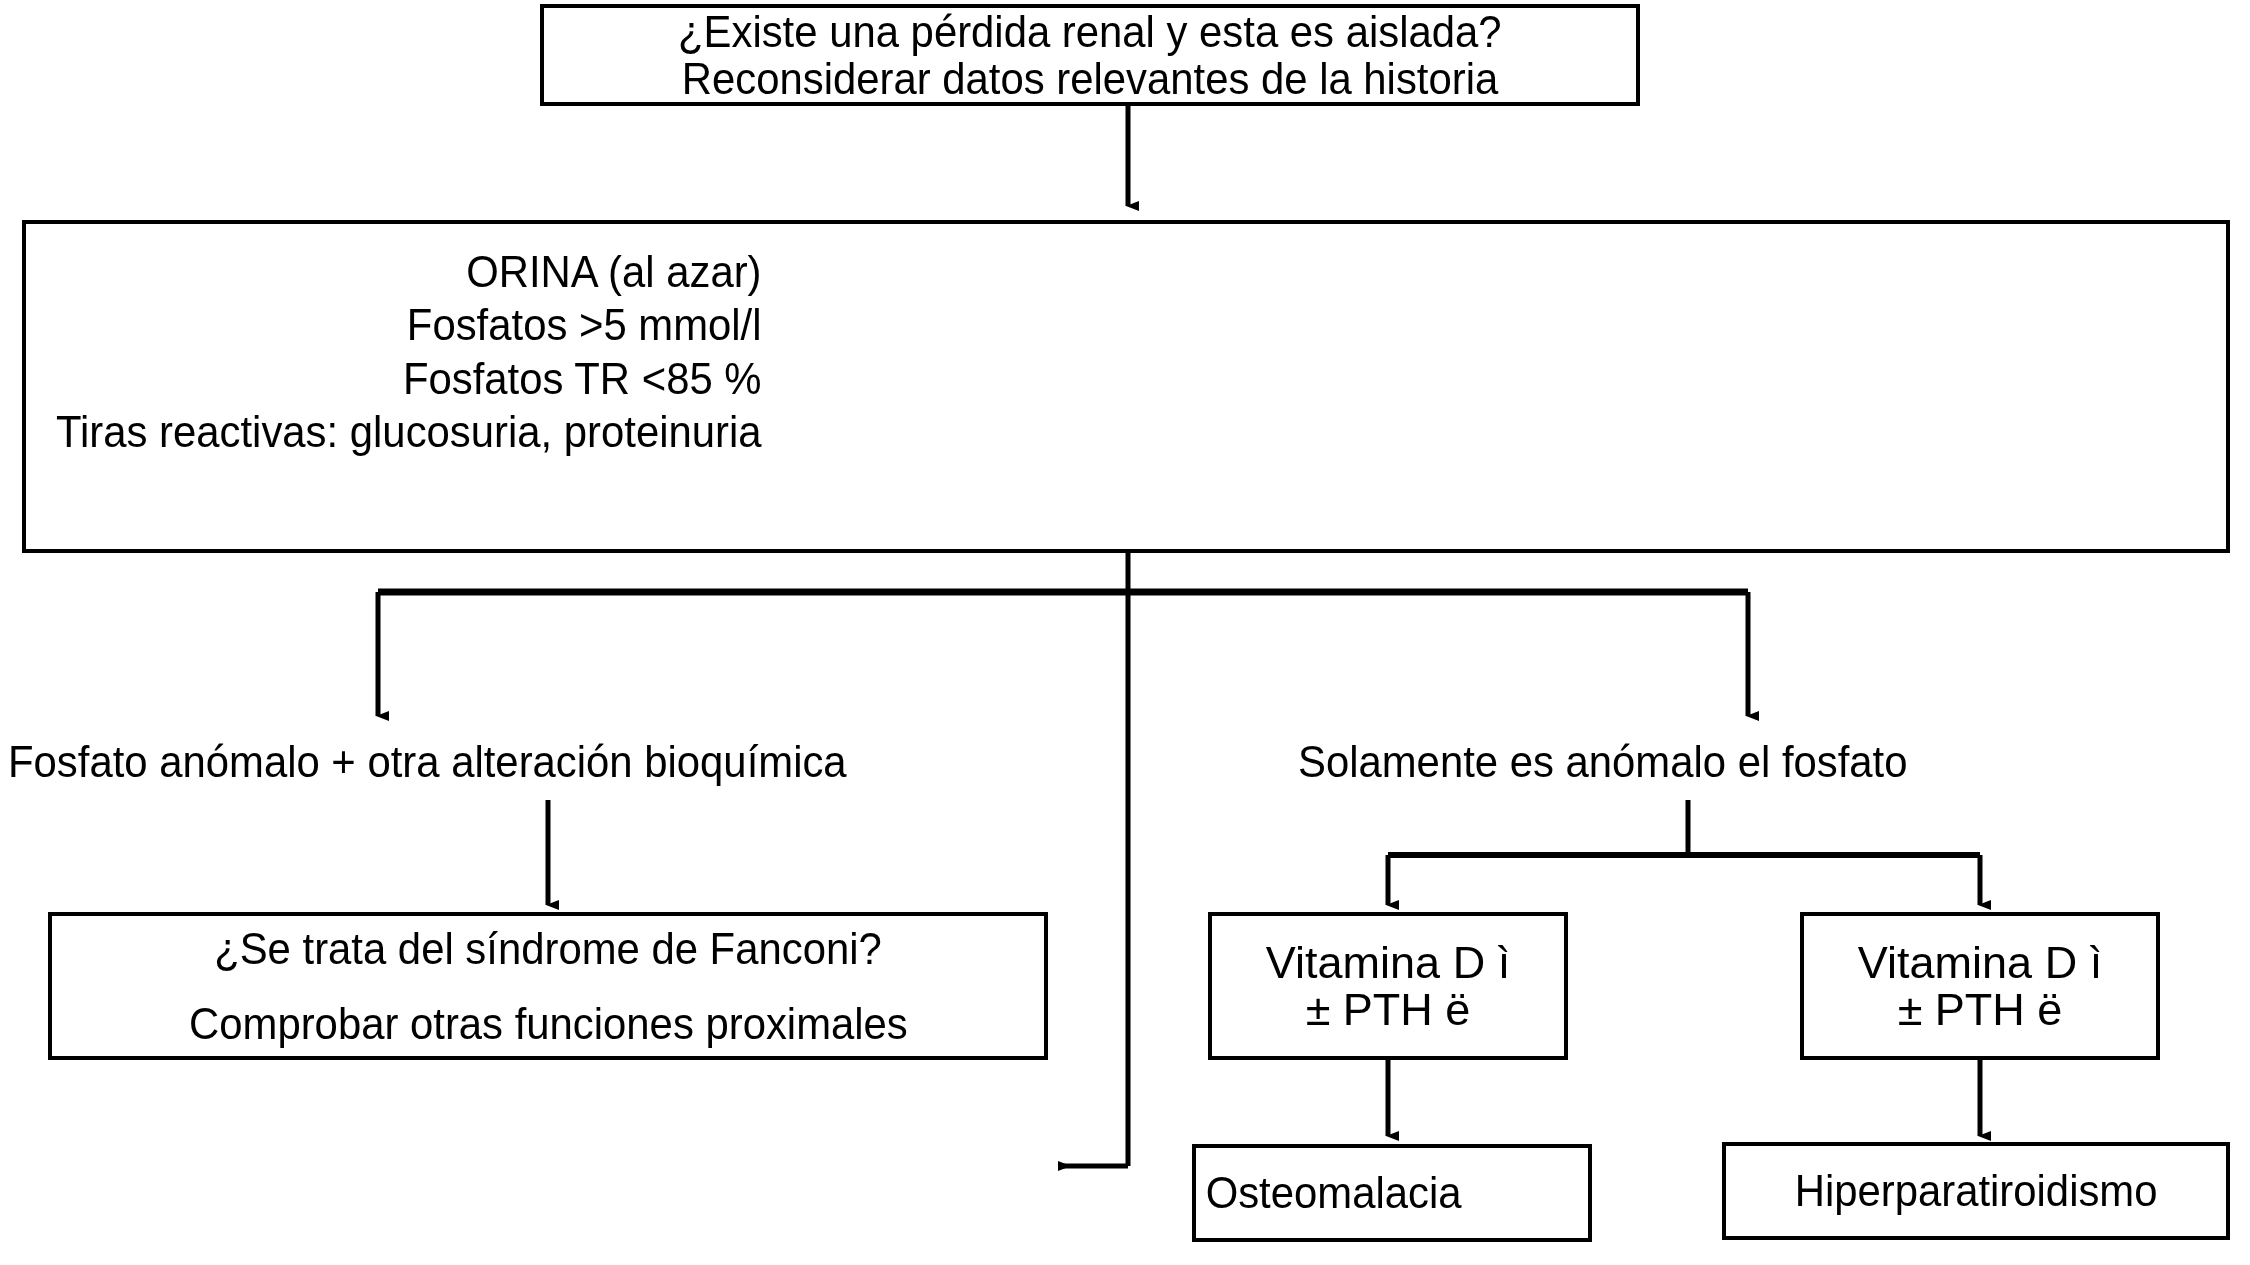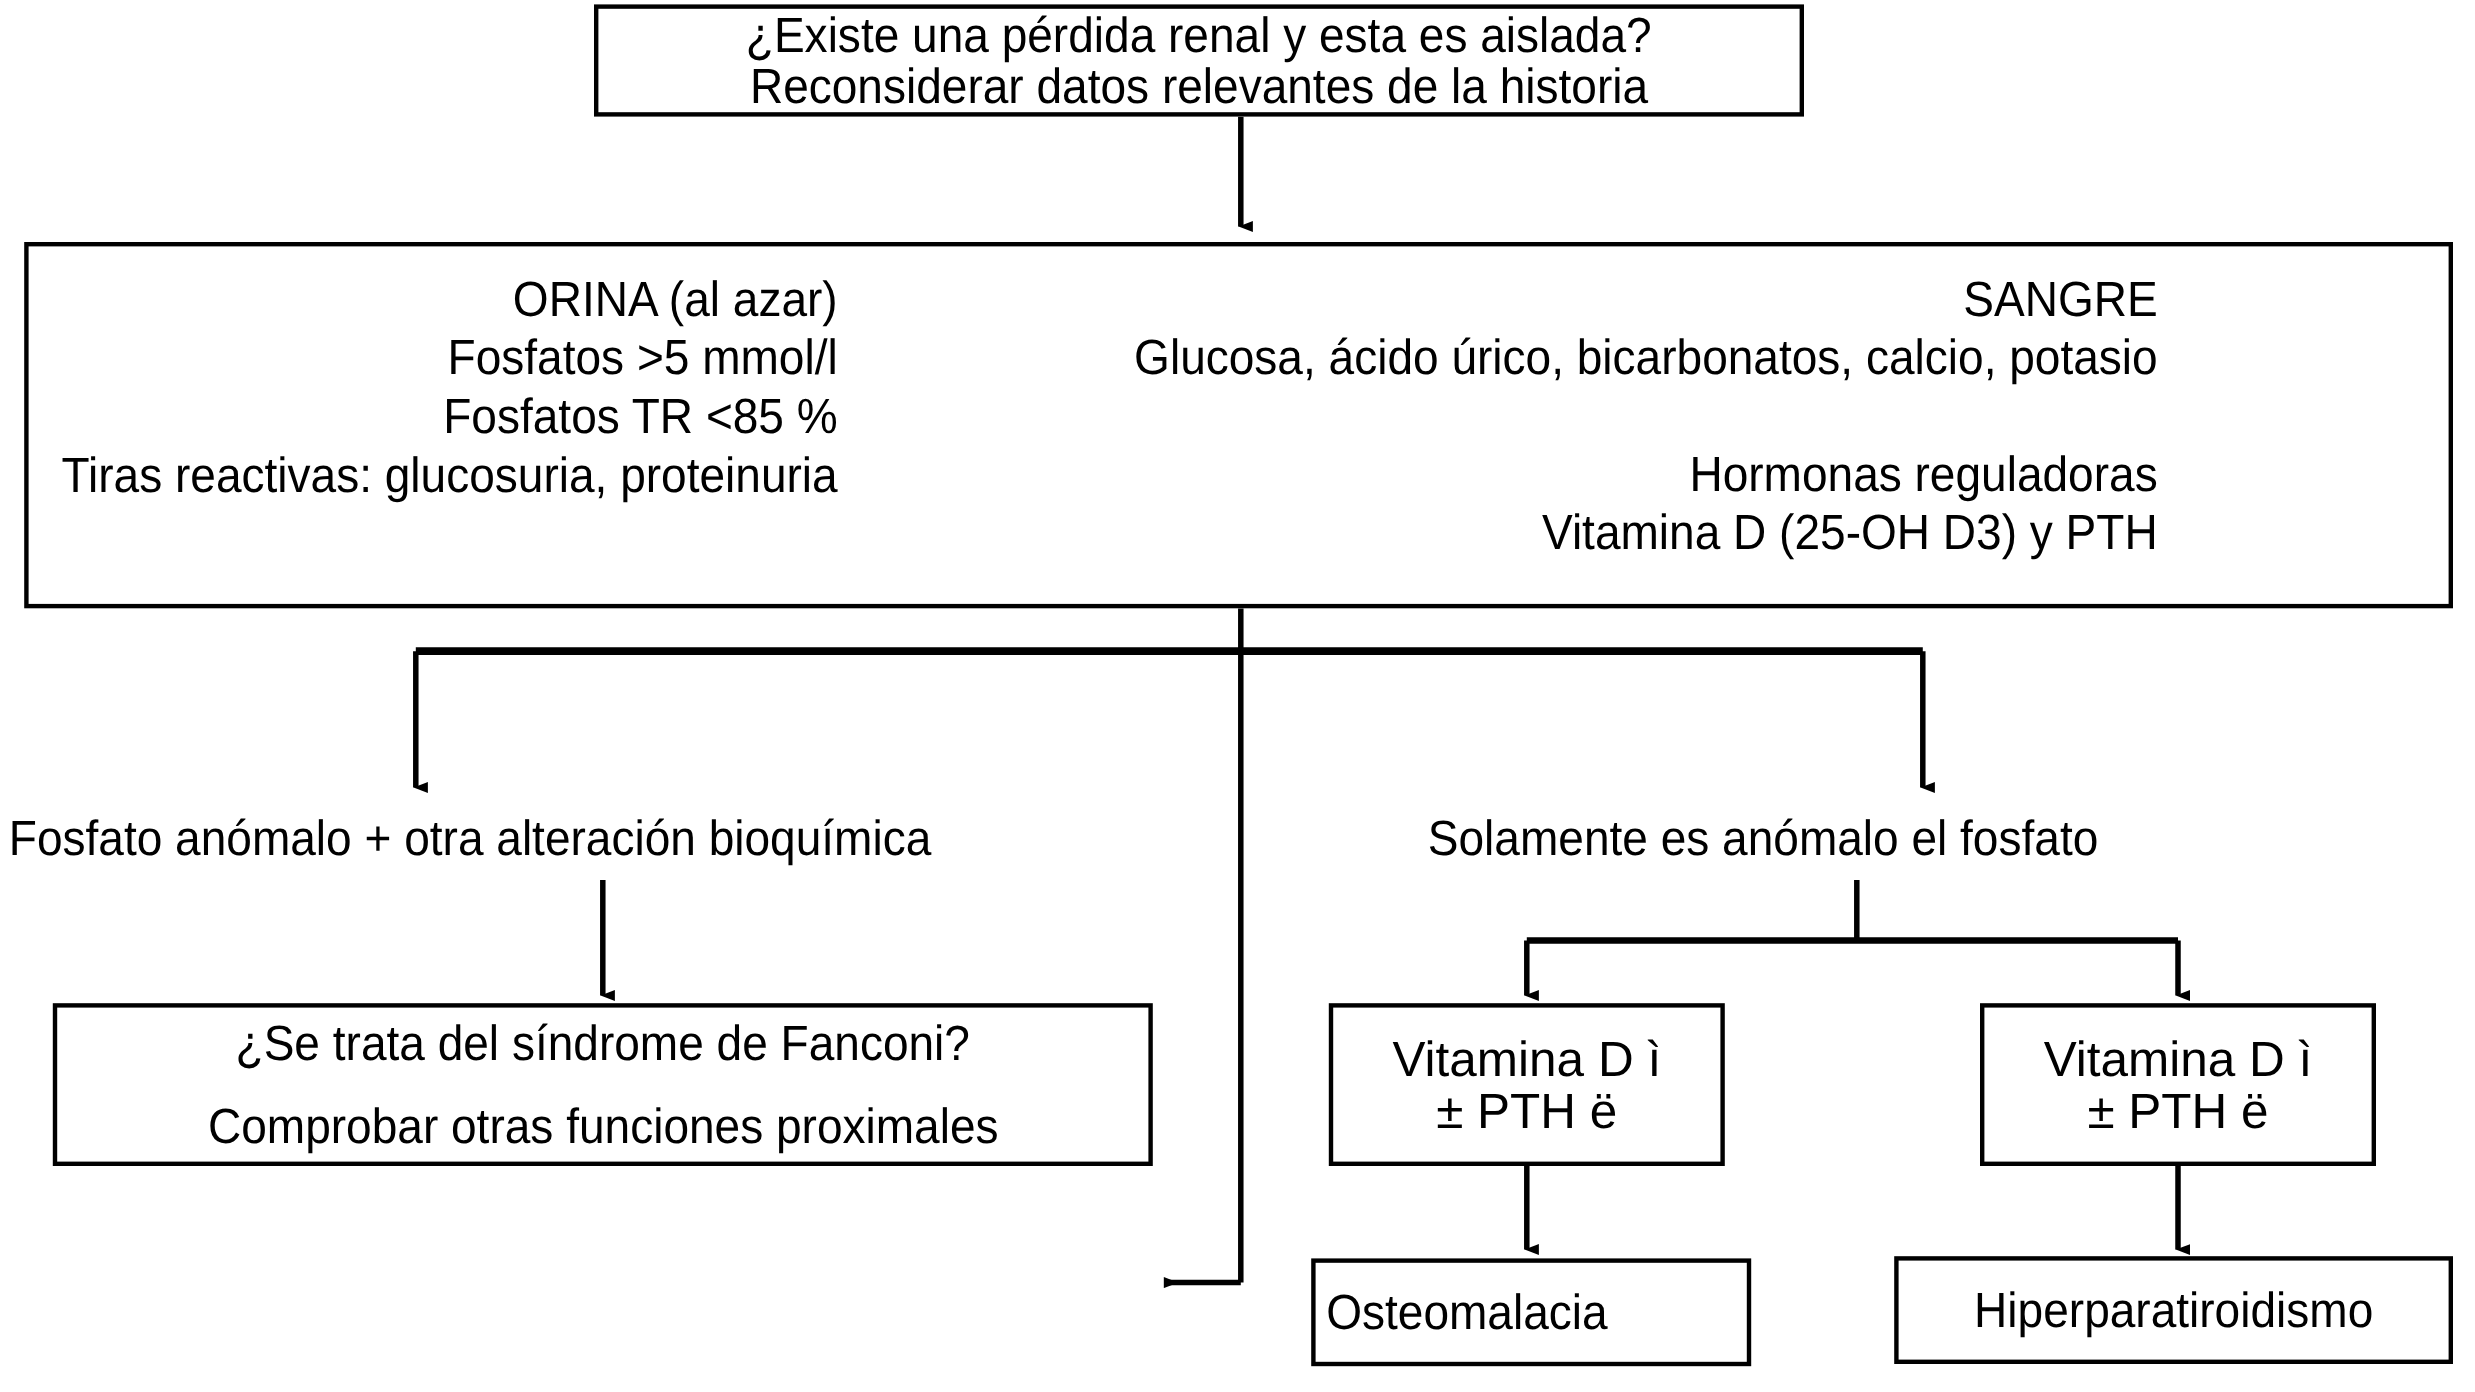--- a/index.html
+++ b/index.html
@@ -132,27 +132,20 @@
     <div class="line cond-c">Reconsiderar datos relevantes de la historia</div>
   </div>
 
   <div class="box" id="labs-box">
     <div class="col" id="urine-col">
       <div class="line cond">ORINA (al azar)</div>
       <div class="line cond">Fosfatos &gt;5 mmol/l</div>
       <div class="line cond">Fosfatos TR &lt;85 %</div>
       <div class="line cond">Tiras reactivas: glucosuria, proteinuria</div>
     </div>
-    <div class="col" id="blood-col">
-      <div class="line cond">SANGRE</div>
-      <div class="line cond">Glucosa, ácido úrico, bicarbonatos, calcio, potasio</div>
-      <div class="spacer"></div>
-      <div class="line cond">Hormonas reguladoras</div>
-      <div class="line cond">Vitamina D (25-OH D3) y PTH</div>
-    </div>
   </div>
 
   <div class="branch-label cond" id="label-left">Fosfato anómalo + otra alteración bioquímica</div>
   <div class="branch-label cond" id="label-right">Solamente es anómalo el fosfato</div>
 
   <div class="box" id="fanconi-box">
     <div class="line cond-c">¿Se trata del síndrome de Fanconi?</div>
     <div class="line cond-c">Comprobar otras funciones proximales</div>
   </div>
 

